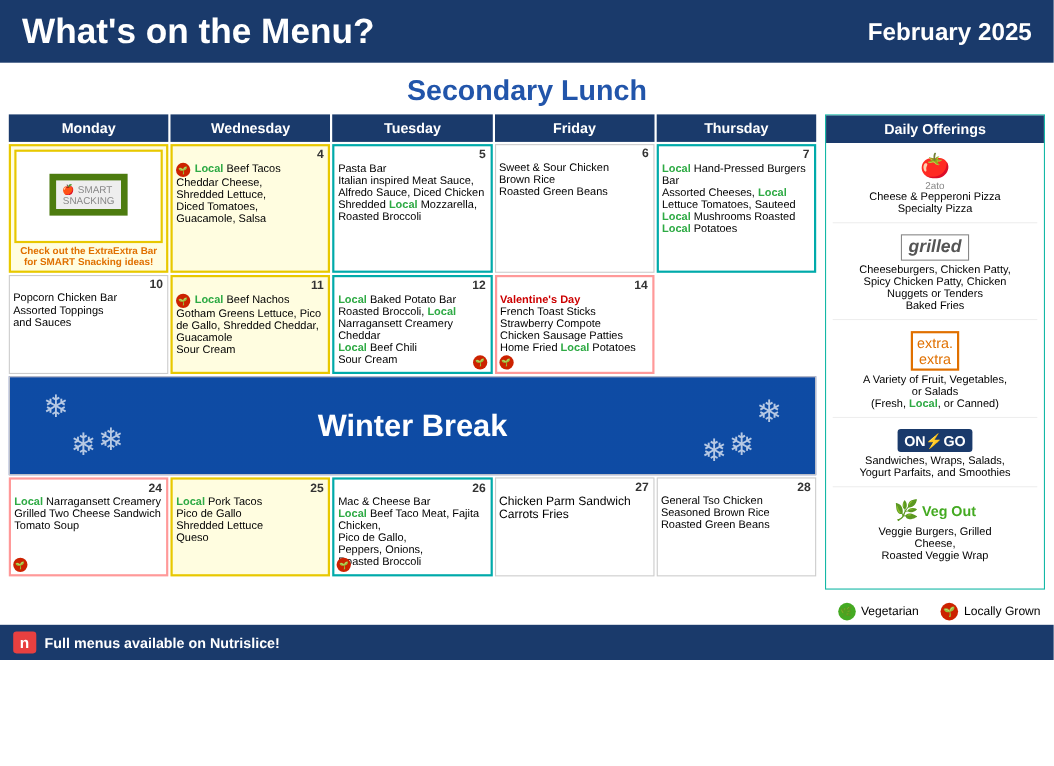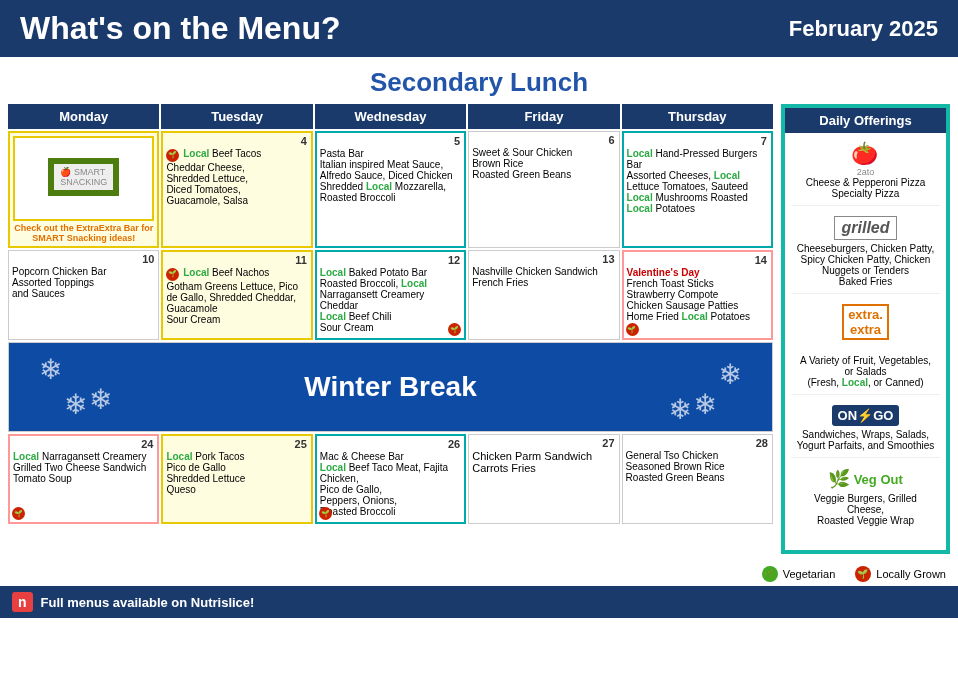--- a/index.html
+++ b/index.html
@@ -115,22 +115,22 @@
       text-align: center;
       z-index: 1;
     }
     .snowflake {
       position: absolute;
       color: rgba(255,255,255,0.7);
       font-size: 28px;
     }
 
     .daily-sidebar {
-      width: 169px;
-      border: 4px solid #14b8a6;
+      width: 200px;
+      border: 1px solid #14b8a6;
       padding: 8px 6px;
       font-size: 11px;
     }
     .daily-header {
       background: #1a3a6b;
       color: white;
       text-align: center;
       font-weight: bold;
       font-size: 13px;
       padding: 5px;
@@ -154,26 +154,26 @@
       font-style: italic;
       font-weight: bold;
       color: #555;
       border: 1px solid #888;
       padding: 2px 6px;
       display: inline-block;
       margin-bottom: 3px;
     }
     .extra-logo {
       font-size: 13px;
-      font-weight: bold;
+      font-weight: normal;
       color: #e07000;
       border: 2px solid #e07000;
       padding: 1px 4px;
       display: inline-block;
-      margin-bottom: 15px;
+      margin-bottom: 3px;
     }
     .on-go-logo {
       background: #1a3a6b;
       color: white;
       font-size: 13px;
       font-weight: bold;
       padding: 3px 6px;
       display: inline-block;
       margin-bottom: 3px;
       border-radius: 3px;
@@ -267,22 +267,22 @@
 </div>
 
 <div class="section-title">Secondary Lunch</div>
 
 <div class="main-layout">
 
   <div class="calendar">
 
     <div class="day-headers">
       <div class="day-header">Monday</div>
+      <div class="day-header">Wednesday</div>
       <div class="day-header">Tuesday</div>
-      <div class="day-header">Wednesday</div>
       <div class="day-header">Friday</div>
       <div class="day-header">Thursday</div>
     </div>
 
     <div class="week-row">
 
       <div class="day-cell yellow-border">
         <div class="smart-snacking-box">
           <div class="smart-logo">🍎 SMART<br>SNACKING</div>
         </div>
@@ -345,26 +345,20 @@
         <div style="padding-top:12px;font-size:10px;">
           <span class="local-label">Local</span> Baked Potato Bar<br>
           Roasted Broccoli, <span class="local-label">Local</span> Narragansett Creamery Cheddar<br>
           <span class="local-label">Local</span> Beef Chili<br>Sour Cream
         </div>
         <div style="position:absolute;bottom:2px;right:2px;">
           <span class="local-icon-badge">🌱</span>
         </div>
       </div>
 
-      <div class="day-cell">
-        <div class="day-num">13</div>
-        <div style="padding-top:12px;font-size:10px;">
-          Nashville Chicken Sandwich<br>French Fries
-        </div>
-      </div>
 
       <div class="day-cell pink-border">
         <div class="day-num">14</div>
         <div style="padding-top:12px;font-size:10px;">
           <span class="valentine-header">Valentine's Day</span><br>
           French Toast Sticks<br>Strawberry Compote<br>Chicken Sausage Patties<br>Home Fried <span class="local-label">Local</span> Potatoes
         </div>
         <div style="position:absolute;bottom:2px;left:2px;">
           <span class="local-icon-badge">🌱</span>
         </div>

